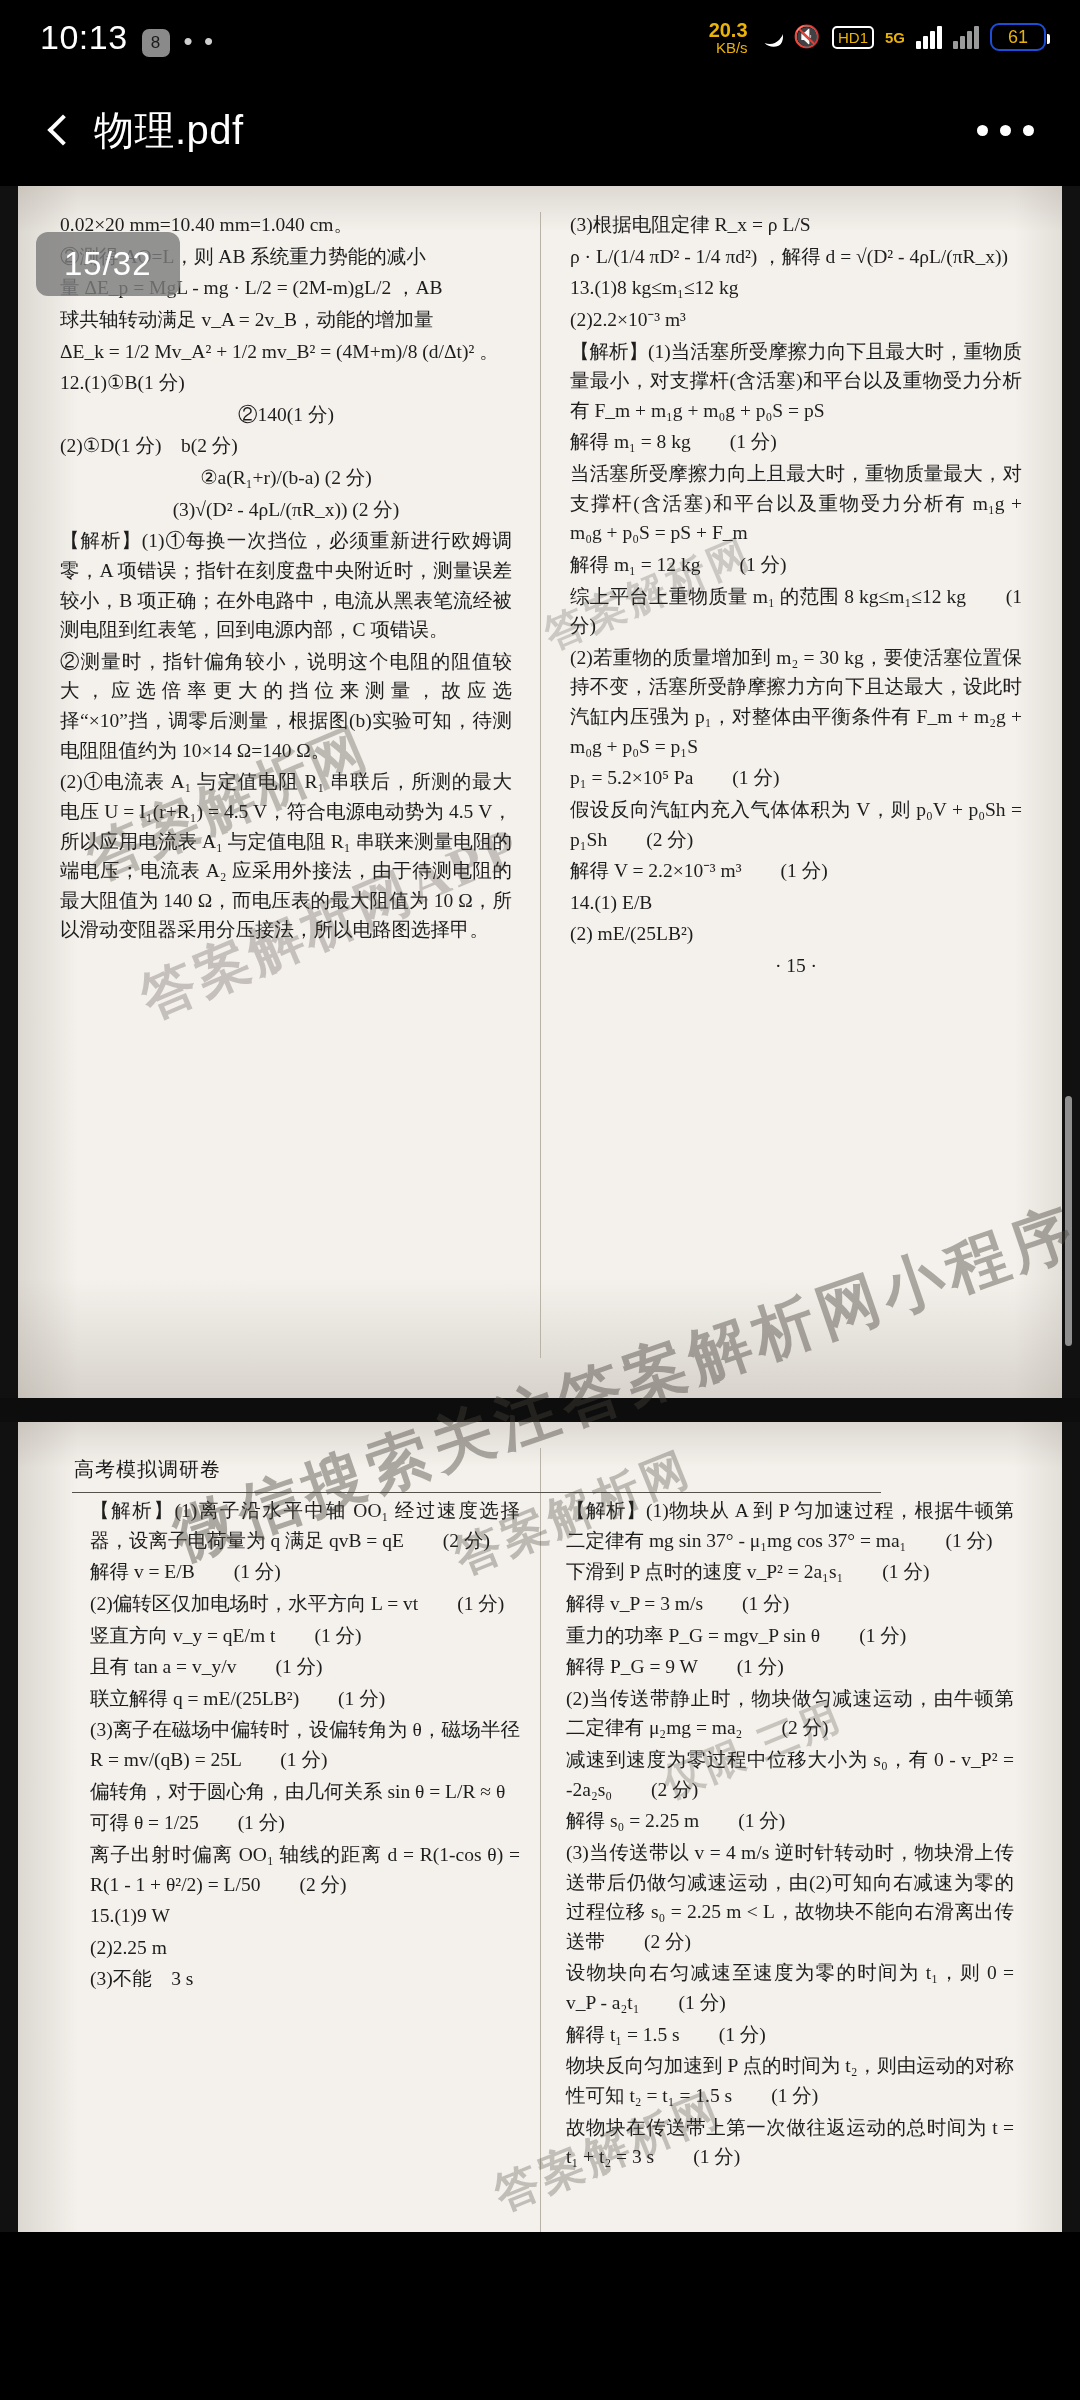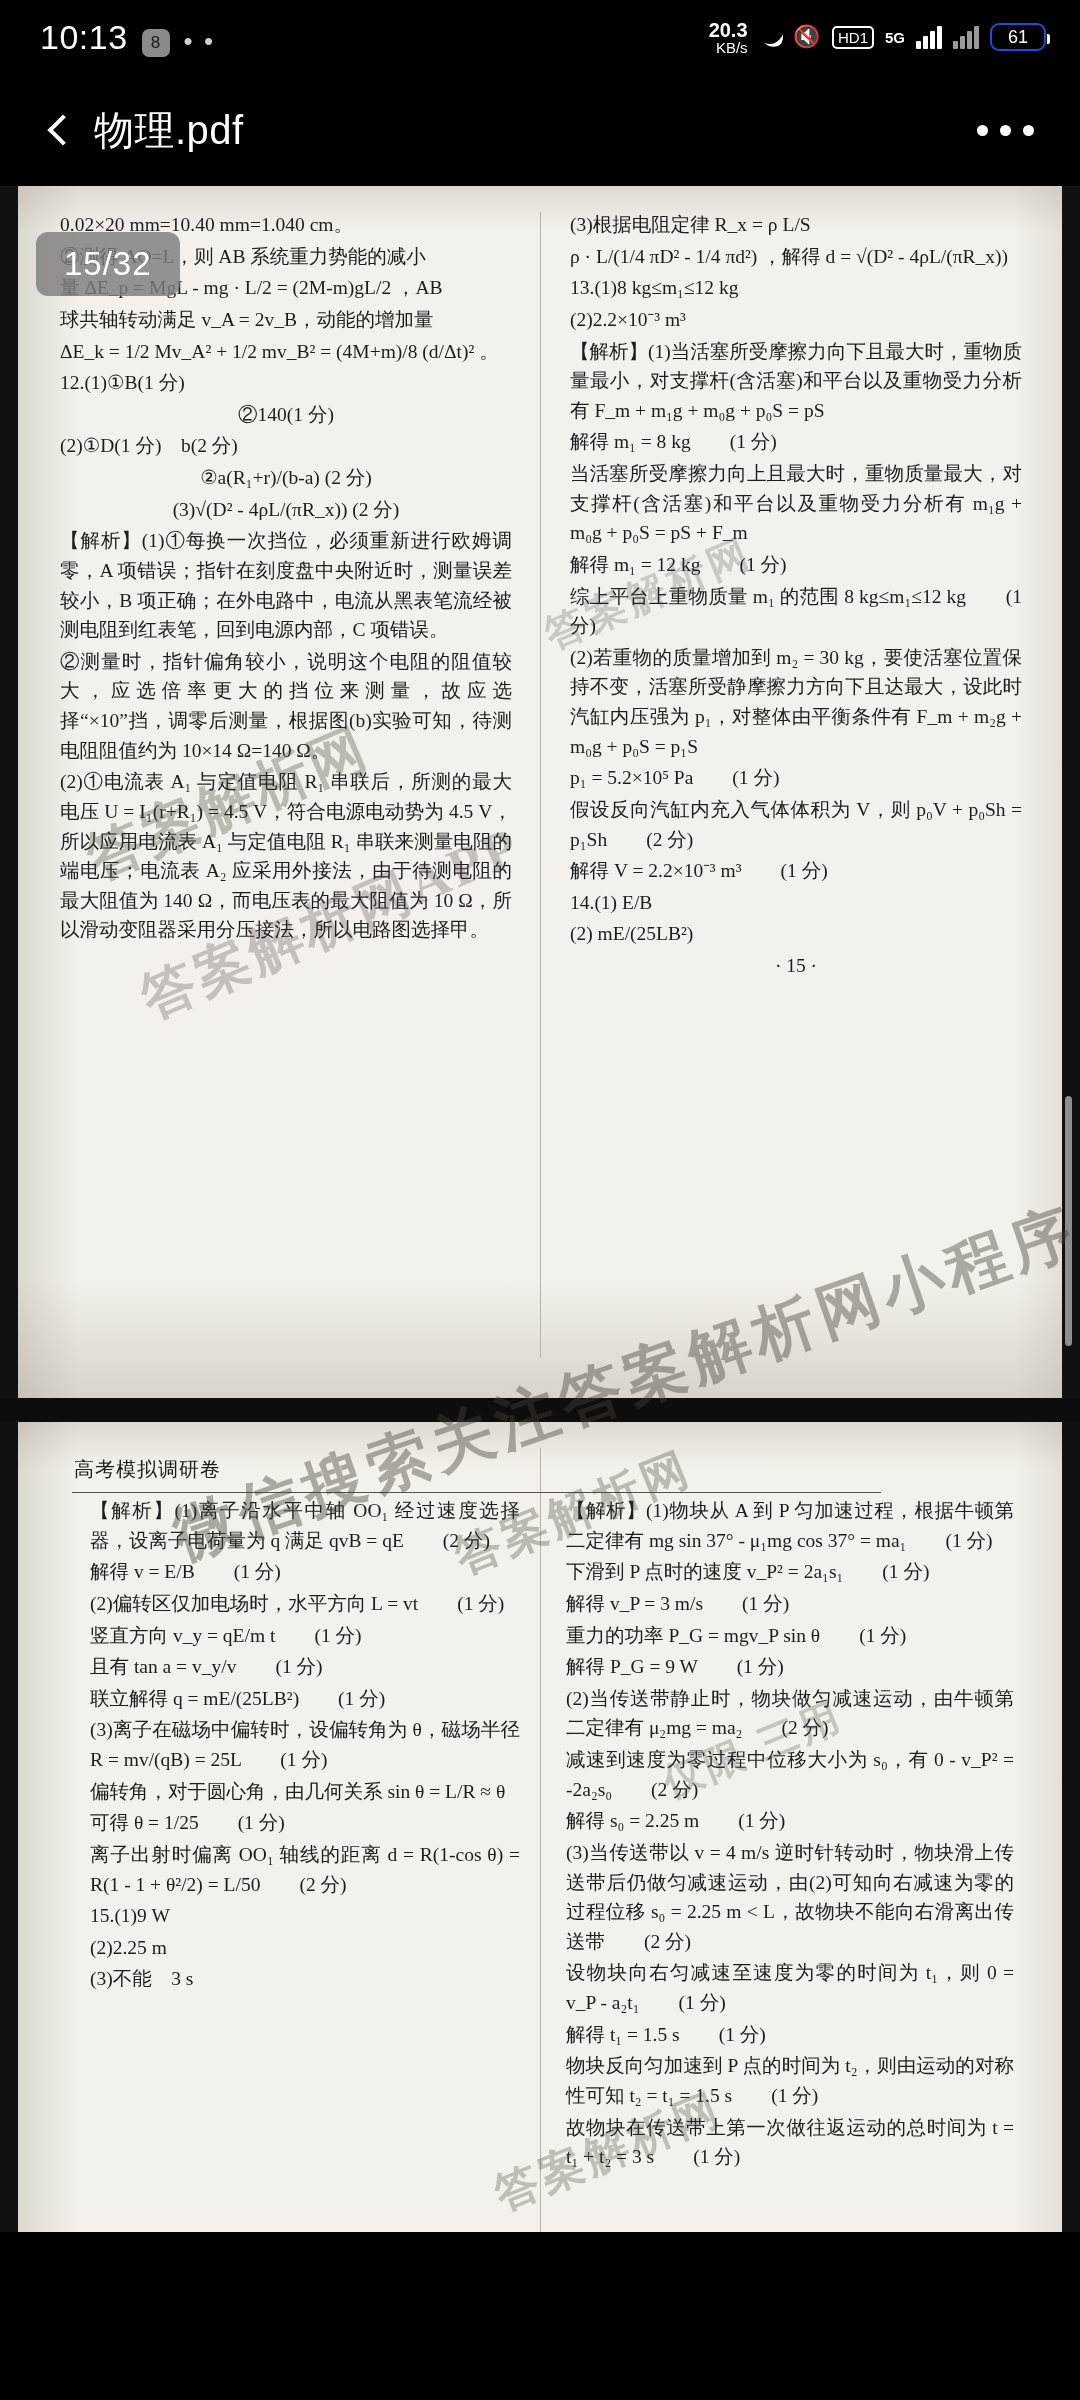--- a/index.html
+++ b/index.html
@@ -18,21 +18,21 @@
   }
   .sb-left { display: flex; align-items: flex-end; gap: 14px; padding-left: 40px; }
   .sb-clock { font-size: 34px; letter-spacing: 0.5px; }
   .sb-badge {
     width: 28px; height: 28px; border-radius: 7px; background: #8a8a8a;
     color: #1b1b1b; font-size: 17px; display: flex; align-items: center; justify-content: center;
   }
   .sb-dots { color: #cfcfcf; font-size: 26px; letter-spacing: 2px; }
   .sb-right {
     margin-left: auto; display: flex; align-items: center; gap: 11px;
-    padding-right: 34px; font-size: 21px; color: #ffffff;
+    padding-right: 34px; font-size: 21px; color: #eab308;
   }
   .sb-net { display: flex; flex-direction: column; align-items: flex-end; line-height: 1.0; }
   .sb-net .n1 { font-size: 20px; font-weight: bold; }
   .sb-net .n2 { font-size: 15px; }
   .icon-moon { width: 24px; height: 24px; position: relative; }
   .icon-moon:before {
     content: ""; position: absolute; inset: 0;
     border-radius: 50%; background: #fff;
     clip-path: path("M 24 0 A 12 12 0 1 1 6 18 A 14 14 0 0 0 24 0 Z");
   }

